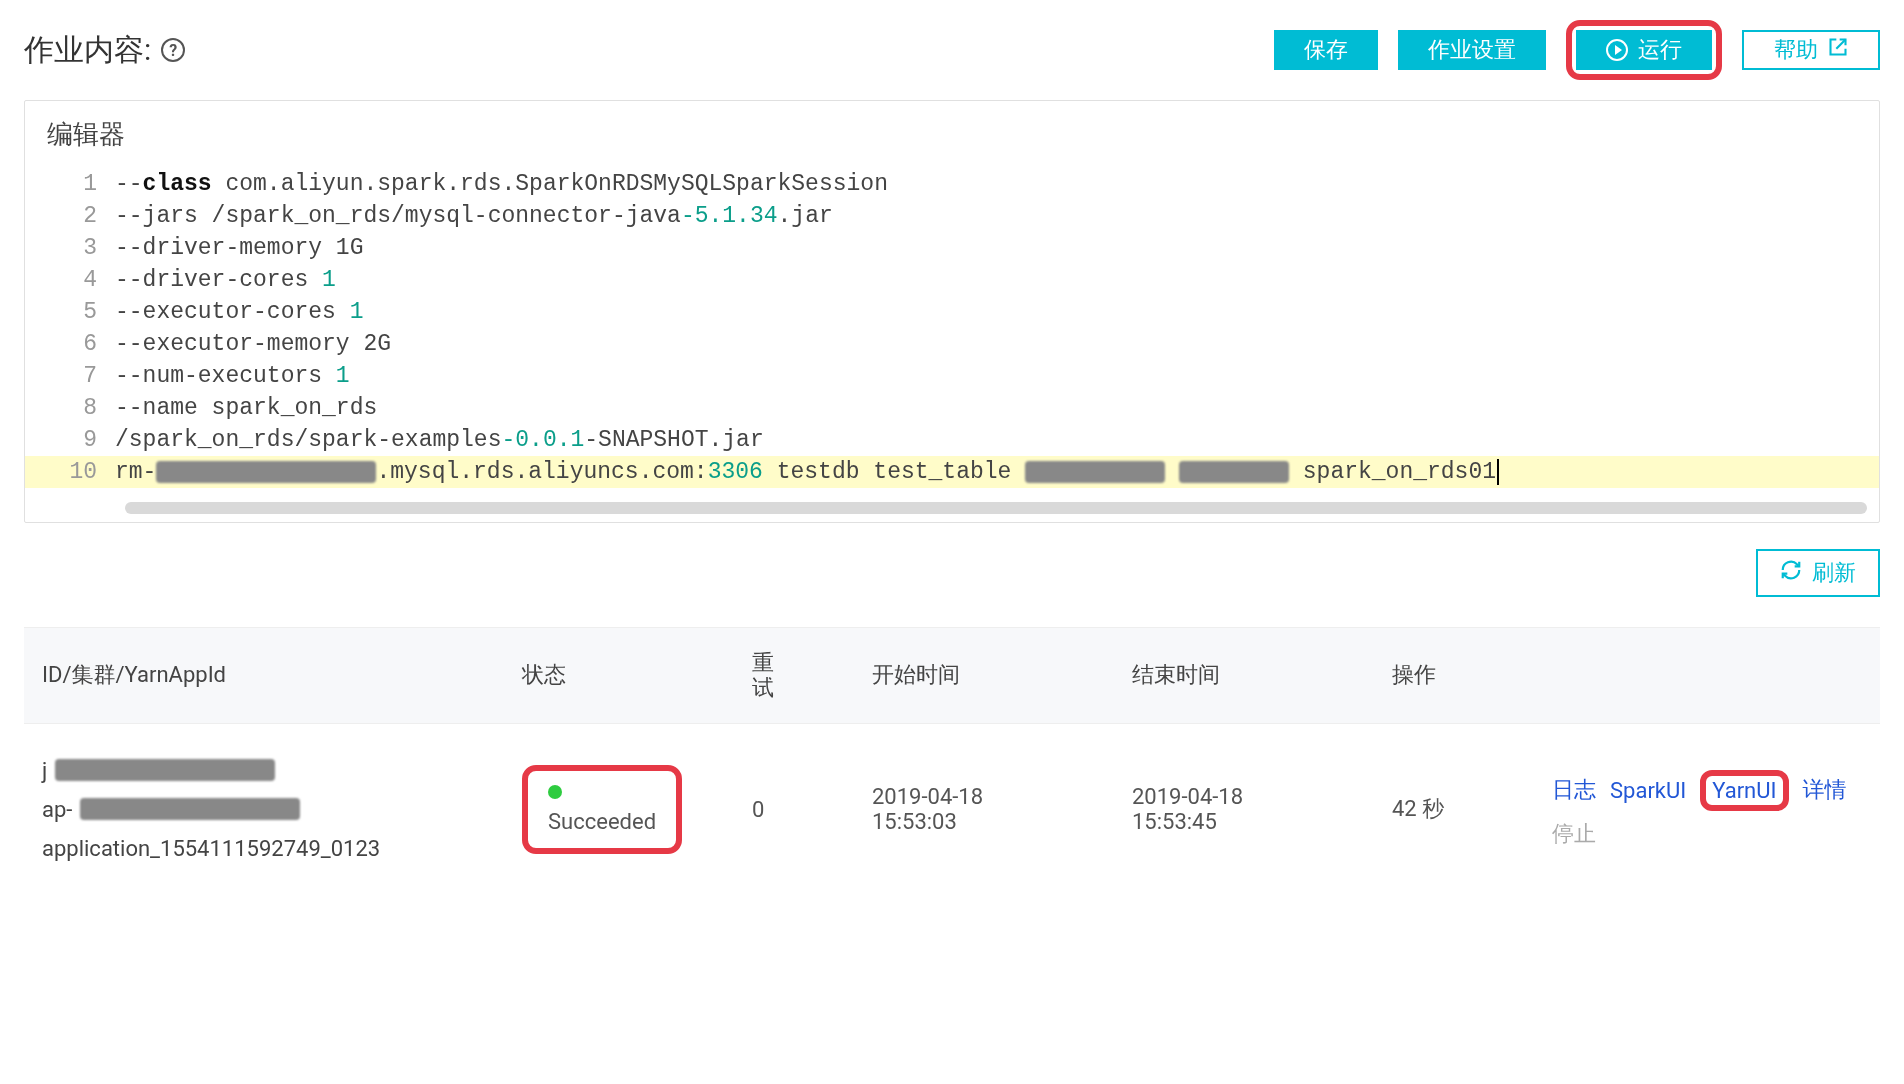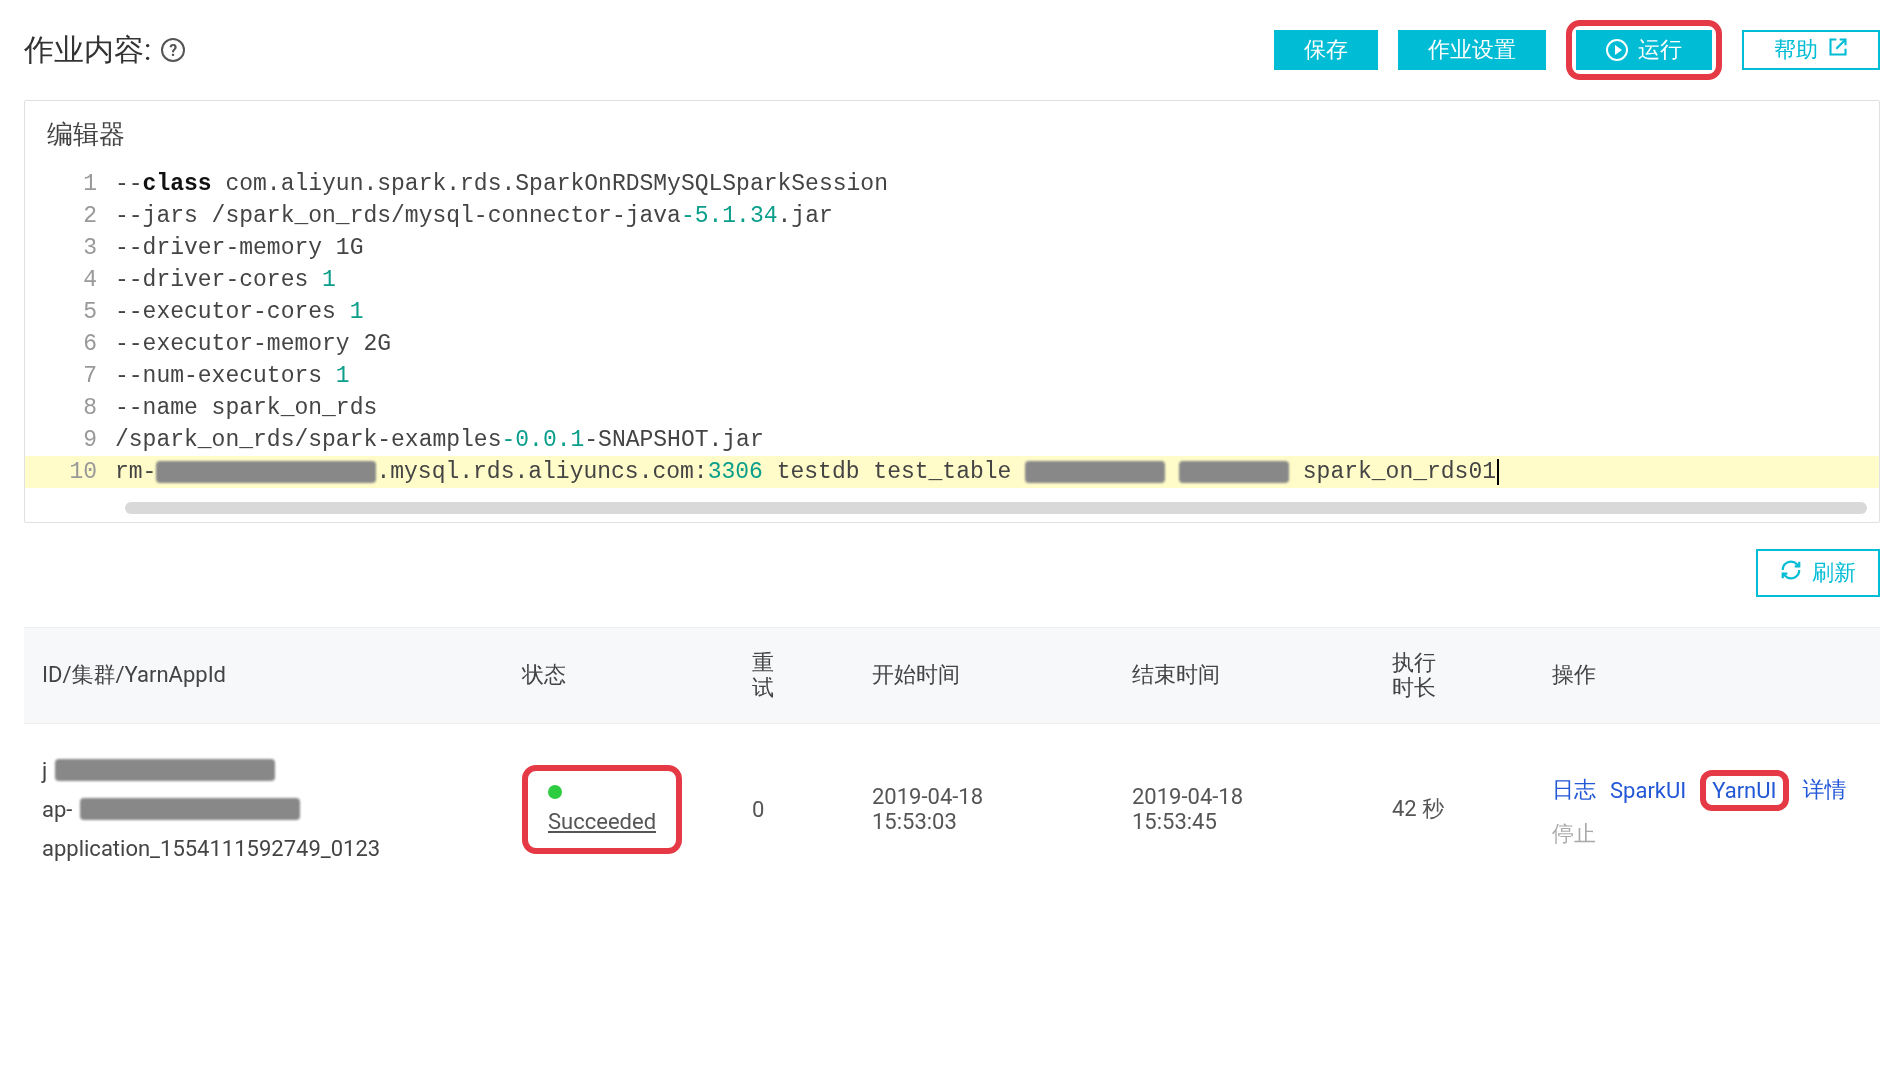--- a/index.html
+++ b/index.html
@@ -44,21 +44,21 @@
 
   .table { width: 100%; }
   .thead { display: grid; grid-template-columns: 480px 230px 120px 260px 260px 160px 1fr; background: #f7f8fa; border: 1px solid #eee; border-left: none; border-right: none; }
   .th { padding: 22px 18px; font-size: 22px; color: #444; display: flex; align-items: center; }
   .th.vstack { flex-direction: column; align-items: flex-start; line-height: 1.15; }
   .tbody-row { display: grid; grid-template-columns: 480px 230px 120px 260px 260px 160px 1fr; align-items: center; }
   .td { padding: 34px 18px; font-size: 22px; color: #555; }
 
   .id-stack { display: flex; flex-direction: column; gap: 14px; font-size: 22px; color: #444; }
   .id-stack .line { display: flex; align-items:center; gap:8px;}
-  .status-box { border: 6px solid #e63946; border-radius: 14px; padding: 14px 20px; display: inline-flex; flex-direction: column; align-items: flex-start; gap: 10px; text-decoration: underline; }
+  .status-box { border: 6px solid #e63946; border-radius: 14px; padding: 14px 20px; display: inline-flex; flex-direction: column; align-items: flex-start; gap: 10px; }
   .status-dot { width: 14px; height: 14px; border-radius: 50%; background: #2ecc40; }
 
   .ops { display: flex; flex-wrap: wrap; gap: 8px 14px; align-items: center; }
   .ops a { color: #2257d6; text-decoration: none; font-size: 22px; cursor: pointer; }
   .ops .disabled { color: #aaa; cursor: default; }
   .yarn-wrap { border: 6px solid #e63946; border-radius: 12px; padding: 2px 6px; display: inline-flex; }
 </style>
 </head>
 <body>
 
@@ -155,24 +155,20 @@
 <div class="table">
   <div class="thead">
     <div class="th">ID/集群/YarnAppId</div>
     <div class="th">状态</div>
     <div class="th vstack">
       <span>重</span>
       <span>试</span>
     </div>
     <div class="th">开始时间</div>
     <div class="th">结束时间</div>
-    <div class="th vstack">
-      <span>执行</span>
-      <span>时长</span>
-    </div>
     <div class="th">操作</div>
   </div>
 
   <div class="tbody-row">
     <div class="td">
       <div class="id-stack">
         <div class="line">
             <span>j</span>
             <span class="redact w1"></span>
           </div>

